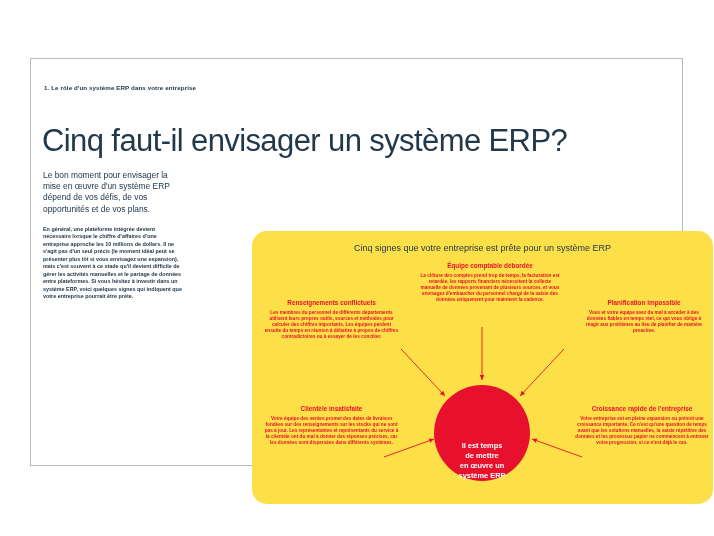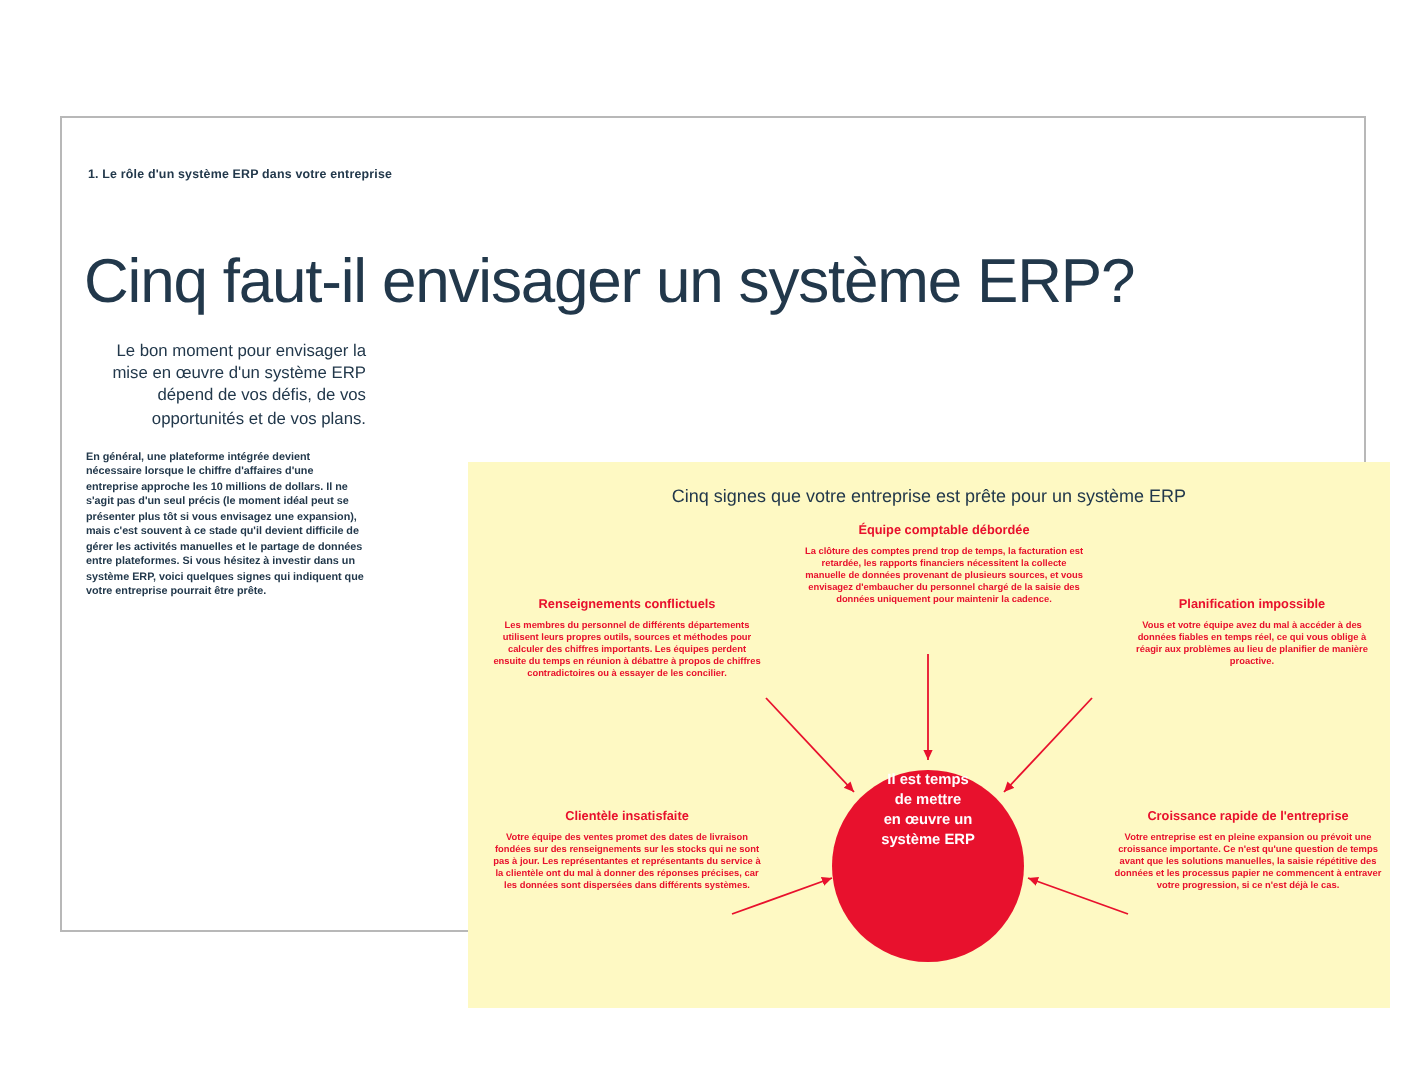--- a/index.html
+++ b/index.html
@@ -57,38 +57,38 @@
     left: 43px;
     top: 170px;
     width: 140px;
   }
   #intro-lead {
     font-size: 8.4px;
     line-height: 11.2px;
     color: #22384b;
     font-weight: 400;
     margin: 0 0 11px 0;
-    text-align: right;
   }
   #intro-body {
     font-size: 5.4px;
     line-height: 7.5px;
     color: #22384b;
     font-weight: bold;
     margin: 0;
   }
 
   
   #diagram {
     position: absolute;
-    left: 203px;
+    left: 221px;
     top: 172px;
     width: 461px;
     height: 273px;
-    background: #fef9c3;
+    background: #fde047;
+    border-radius: 15px;
   }
   #diagram-title {
     position: absolute;
     top: 12px;
     left: 0;
     width: 100%;
     text-align: center;
     font-size: 9px;
     color: #22384b;
     font-weight: 400;
@@ -123,21 +123,21 @@
   
   #center-node {
     position: absolute;
     left: 182px;
     top: 154px;
     width: 96px;
     height: 96px;
     border-radius: 50%;
     background: #e8112d;
     display: flex;
-    align-items: flex-start;
+    align-items: flex-end;
     justify-content: center;
     text-align: center;
     z-index: 3;
   }
   #center-label {
     color: #ffffff;
     font-size: 7.4px;
     line-height: 10px;
     font-weight: bold;
     padding: 0 6px;

